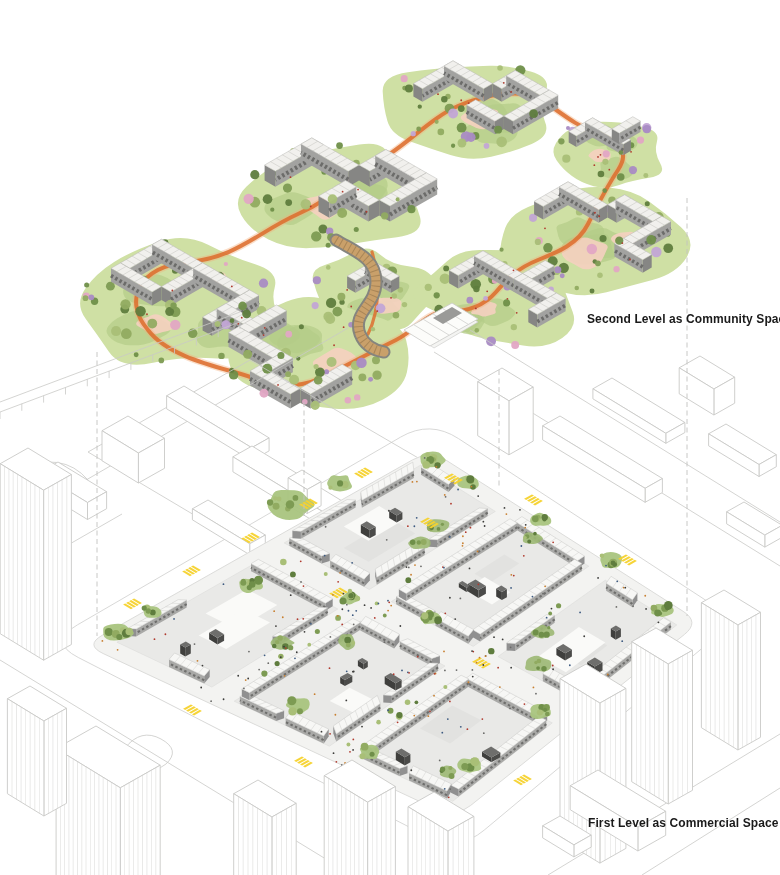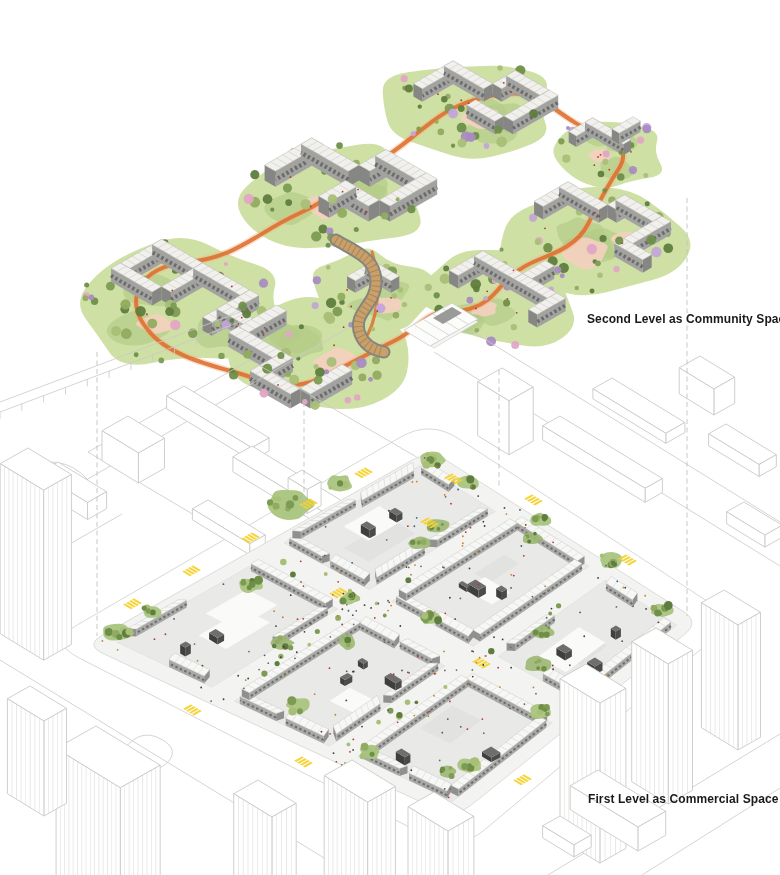--- a/index.html
+++ b/index.html
@@ -2,21 +2,21 @@
 <html><head>
 <meta charset="utf-8">
 <style>
   html,body{margin:0;padding:0;background:#fff;}
   .stage{position:relative;width:780px;height:875px;background:#fff;overflow:hidden;
          font-family:"Liberation Sans", sans-serif;}
   svg{position:absolute;left:0;top:0;}
   .lbl{position:absolute;font-weight:bold;font-size:12px;color:#1a1a1a;white-space:nowrap;
        letter-spacing:.1px;}
   .lbl-second{left:587px;top:312px;}
-  .lbl-first{left:588px;top:792px;}
+  .lbl-first{left:588px;top:816px;}
 </style>
 </head>
 <body>
 
 <div class="stage">
   <svg width="780" height="875" viewBox="0 0 780 875">
       <g>
         <path d="M545.4,92.5Q538.7,107.0 544.9,121.4Q551.1,135.7 531.7,143.9Q512.4,152.0 491.2,156.8Q470.0,161.5 450.4,155.1Q430.7,148.8 411.0,141.8Q391.3,134.9 387.4,120.9Q383.4,107.0 382.7,91.4Q382.1,75.9 407.9,72.2Q433.8,68.5 451.9,67.4Q470.0,66.2 489.7,65.7Q509.3,65.2 530.7,71.6Q552.1,77.9 545.4,92.5Z" fill="#cfe0a4"></path>
         <path d="M503.4,106.3Q505.8,109.1 507.6,113.5Q509.4,117.8 501.9,118.6Q494.5,119.4 489.7,122.7Q484.9,126.0 479.6,123.3Q474.2,120.5 470.9,117.9Q467.5,115.3 464.7,112.2Q461.9,109.1 465.6,106.4Q469.3,103.6 470.6,99.5Q471.9,95.3 478.4,96.3Q484.9,97.2 489.5,98.3Q494.0,99.4 497.6,101.4Q501.1,103.4 503.4,106.3Z" fill="#b4cc87" opacity="0.7"></path>
         <path d="M515.4,126.8Q519.0,130.6 516.9,135.0Q514.9,139.4 509.0,141.9Q503.2,144.4 496.7,143.7Q490.3,143.1 484.6,142.9Q479.0,142.6 476.8,139.4Q474.5,136.2 468.8,133.4Q463.0,130.6 466.5,127.1Q470.0,123.5 475.2,121.8Q480.3,120.1 485.3,119.7Q490.3,119.4 497.4,117.5Q504.5,115.6 508.1,119.3Q511.7,123.1 515.4,126.8Z" fill="#b4cc87" opacity="0.7"></path>

